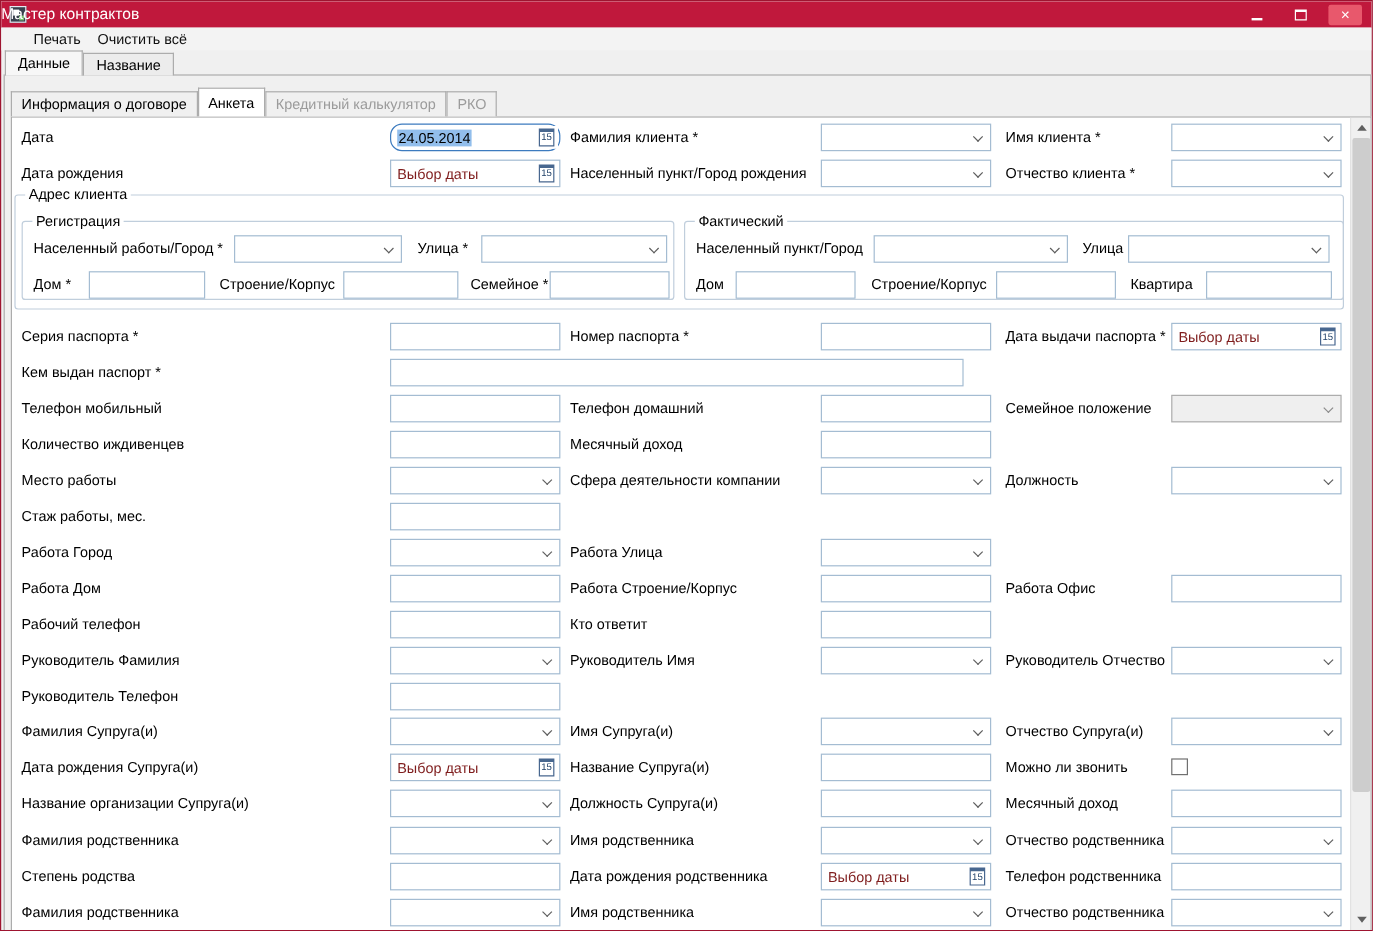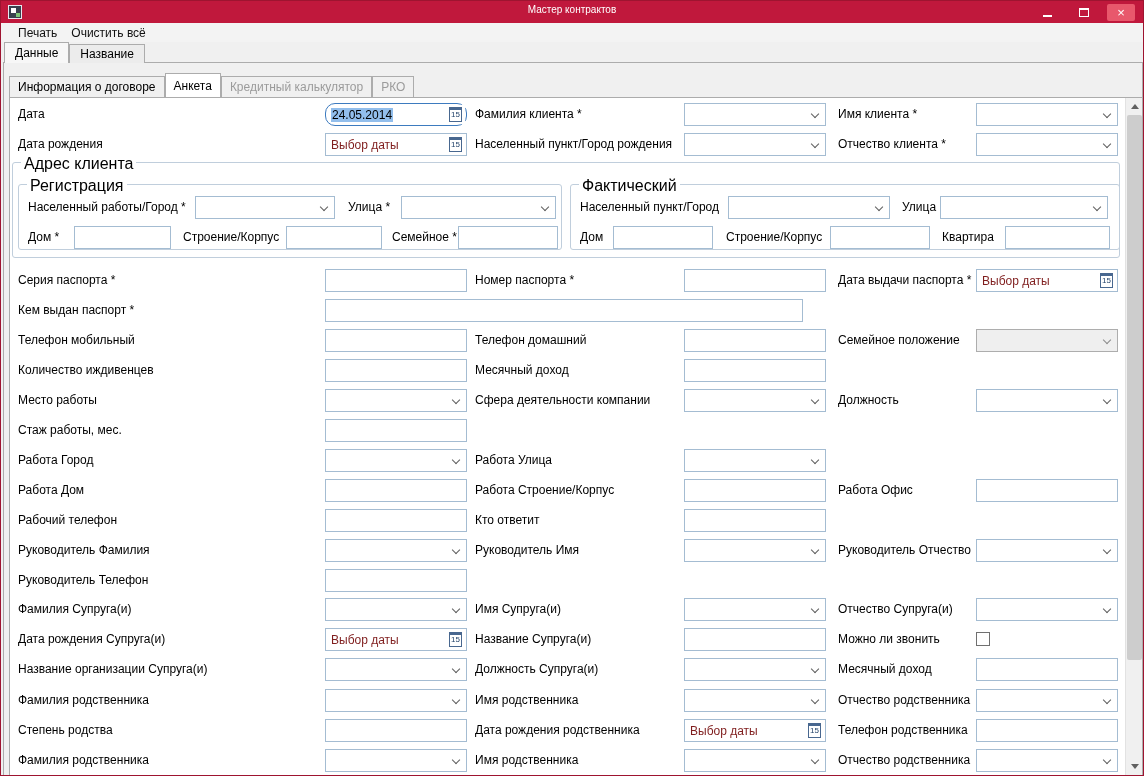--- a/index.html
+++ b/index.html
@@ -1,29 +1,29 @@
 <!DOCTYPE html>
 <html><head>
 <meta charset="utf-8">
 <style>
   *{margin:0;padding:0;box-sizing:border-box;}
   html,body{width:1144px;height:776px;}
   body{font-family:"Liberation Sans",sans-serif;background:#6d6d6d;}
   .window{position:relative;width:1144px;height:776px;background:#F0F0F0;border:1px solid #9E1430;overflow:hidden;}
   .titlebar{position:absolute;left:0;top:0;width:100%;height:22px;background:#C0183C;}
-  .title{position:absolute;left:0;right:0;top:3px;text-align:center;color:#fff;font-size:10px;}
+  .title{position:absolute;left:0;right:0;top:3px;color:#fff;font-size:13px;}
   .appicon{position:absolute;left:7px;top:4px;width:14px;height:14px;border:1px solid #E8E8F0;background:#39414E;}
   .appicon i{position:absolute;left:2px;top:2px;width:5px;height:5px;background:#fff;}
   .appicon b{position:absolute;right:1px;bottom:1px;width:4px;height:4px;background:#7CC576;}
   .winbtns{position:absolute;right:8px;top:2px;height:18px;display:flex;gap:9px;align-items:center;}
   .wbtn{width:28px;height:17px;display:flex;align-items:center;justify-content:center;color:#fff;}
   .minline{width:9px;height:2px;background:#fff;display:block;margin-top:7px;}
   .maxbox{width:10px;height:9px;border:1px solid #fff;border-top-width:2px;display:block;}
   .wbtn.close{background:#E8586C;border-radius:2px;font-size:13px;line-height:13px;}
-  .menubar{position:absolute;left:0;top:22px;width:100%;height:19px;background:#F3F3F3;display:flex;align-items:center;padding-left:10px;}
+  .menubar{position:absolute;left:0;top:22px;width:100%;height:19px;background:#F3F3F3;display:flex;align-items:center;padding-left:20px;}
   .menuitem{font-size:12px;padding:2px 7px;color:#111;}
   .maintabs{position:absolute;left:3px;top:41px;height:21px;display:flex;align-items:flex-end;z-index:4;}
   .mtab{font-size:12px;padding:2px 10px;height:19px;background:#ECECEC;border:1px solid #ACACAC;border-bottom:none;}
   .mtab.active{height:21px;background:#F7F7F7;padding-top:3px;}
   .page{position:absolute;left:2px;top:61px;width:1140px;height:714px;background:#F0F0F0;border:1px solid #ACACAC;}
   .innertabs{position:absolute;left:8px;top:72px;height:24px;display:flex;align-items:flex-end;z-index:3;}
   .itab{font-size:12px;padding:3px 8px;height:21px;background:#F0F0F0;border:1px solid #ACACAC;border-bottom:none;white-space:nowrap;}
   .itab.active{height:24px;background:#fff;padding-top:5px;position:relative;z-index:4;}
   .itab.disabled{color:#9B9B9B;}
   .form{position:absolute;left:8px;top:96px;width:1134px;height:679px;background:#fff;border:1px solid #ACACAC;z-index:2;overflow:hidden;}
@@ -36,21 +36,21 @@
   .dp .dptext{position:absolute;left:5px;top:4px;font-size:12px;color:#7f1d1d;white-space:nowrap;}
   .dp .sel{background:#92BEEC;color:#000;padding:0 1px;}
   .calbtn{position:absolute;right:1px;top:1px;bottom:1px;width:19px;background:#fff;display:flex;align-items:center;justify-content:center;}
   .cal{display:block;width:13px;height:15px;border:1px solid #48678F;border-top:3px solid #48678F;background:#fff;text-align:center;}
   .cal b{font-weight:normal;font-size:8px;line-height:10px;color:#24446B;display:block;}
   .dis{background:#EFEFEF;border-color:#ADADAD;}
   .dis .chev{border-color:#8a8a8a;}
   .focused{border-color:#3D7BBF;border-radius:10px;}
   .checkbox{position:absolute;left:966px;top:4px;width:14px;height:14px;background:#fff;border:1px solid #707070;}
   .group{position:absolute;border:1px solid #C0CEDC;border-radius:3px;}
-  .gtitle{position:absolute;top:-8px;left:8px;background:#fff;padding:0 3px;font-size:16px;white-space:nowrap;}
+  .gtitle{position:absolute;top:-8px;left:8px;background:#fff;padding:0 3px;font-size:12px;white-space:nowrap;}
   .glbl{position:absolute;font-size:12px;white-space:nowrap;}
   .vscroll{position:absolute;right:0;top:0;width:17px;height:677px;background:#F0F0F0;border-left:1px solid #E2E2E2;}
   .sarrow{position:absolute;left:0;width:17px;height:17px;display:flex;align-items:center;justify-content:center;}
   .tri-up{width:0;height:0;border-left:4px solid transparent;border-right:4px solid transparent;border-bottom:5px solid #606060;}
   .tri-down{width:0;height:0;border-left:4px solid transparent;border-right:4px solid transparent;border-top:5px solid #606060;}
   .thumb{position:absolute;left:1px;top:17px;width:15px;height:545px;background:#CDCDCD;border-radius:2px;}
 </style>
 </head>
 <body>
 

